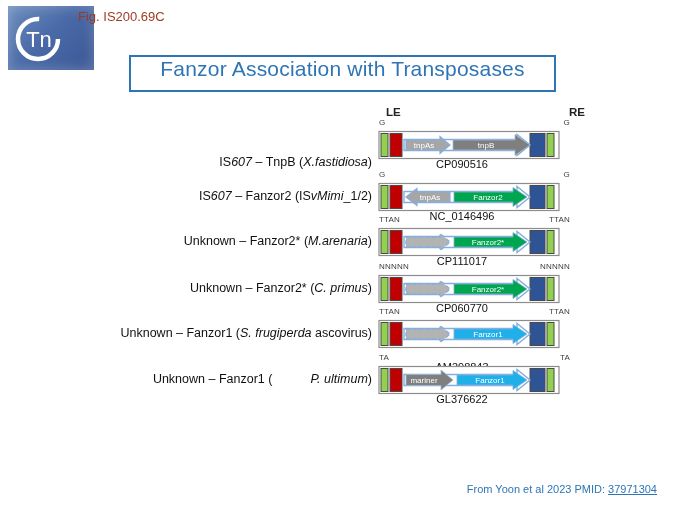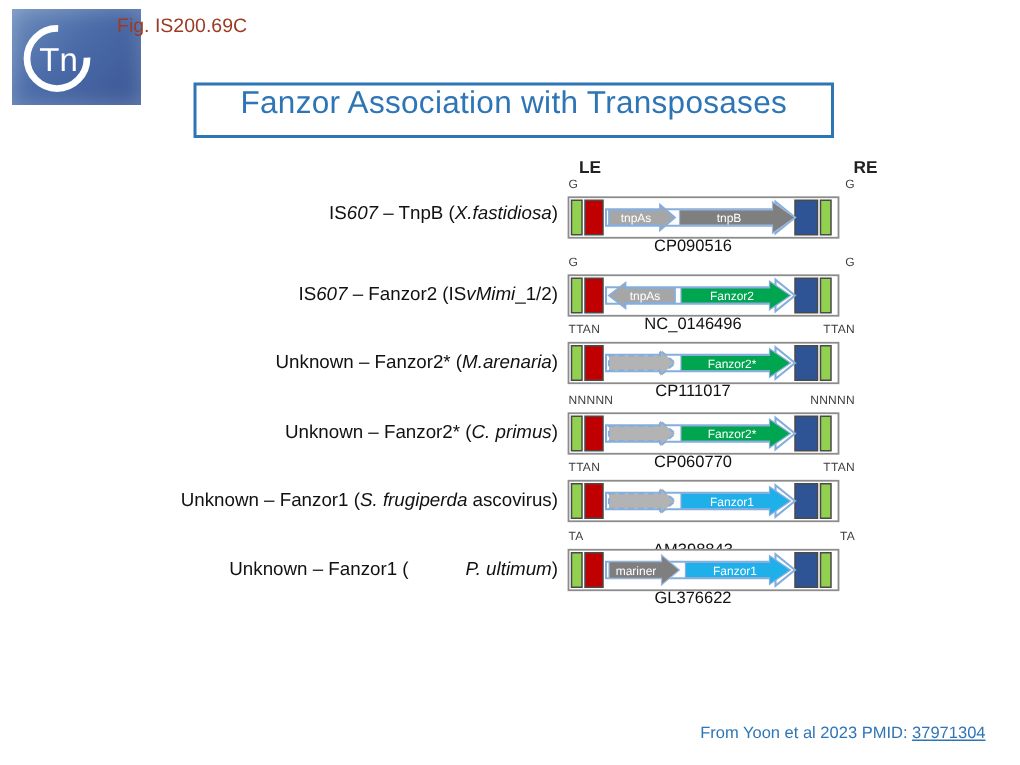--- a/index.html
+++ b/index.html
@@ -59,21 +59,21 @@
 
   <div class="fig-label">Fig. IS200.69C</div>
 
   <div class="title-box">
     <span class="t">Fanzor Association with Transposases</span>
   </div>
 
   <div class="le-re" style="left:386px;top:106px;">LE</div>
   <div class="le-re" style="left:537px;top:106px;margin-left:32px;">RE</div>
 
-  <div class="row-label" style="top:135px;"><span>IS</span><span style="font-style: italic;">607</span><span> – TnpB (</span><span style="font-style: italic;">X.fastidiosa</span><span>)</span></div>
+  <div class="row-label" style="top:155px;"><span>IS</span><span style="font-style: italic;">607</span><span> – TnpB (</span><span style="font-style: italic;">X.fastidiosa</span><span>)</span></div>
   <div class="flag flag-left" style="top:118px;">G</div>
   <div class="flag flag-right" style="top:118px;">G</div>
   <svg class="element" style="top:130px;" viewBox="0 0 184 30">
     <rect class="outer" x="1" y="1.5" width="180" height="27"></rect>
     <rect class="gbar" x="3" y="3.5" width="7" height="23"></rect>
     <rect class="rbar" x="12" y="3.5" width="12" height="23"></rect>
     <rect class="bbar" x="152" y="3.5" width="15" height="23"></rect>
     <rect class="gbar" x="169" y="3.5" width="7" height="23"></rect>
     <polygon class="bigarrow" points="26,9.5 139,9.5 139,4.5 152,15 139,25.5 139,20.5 26,20.5"></polygon>
     <polygon class="gene-gray-light" points="28,10 62,10 62,6.5 72,15 62,23.5 62,20 28,20"></polygon>

